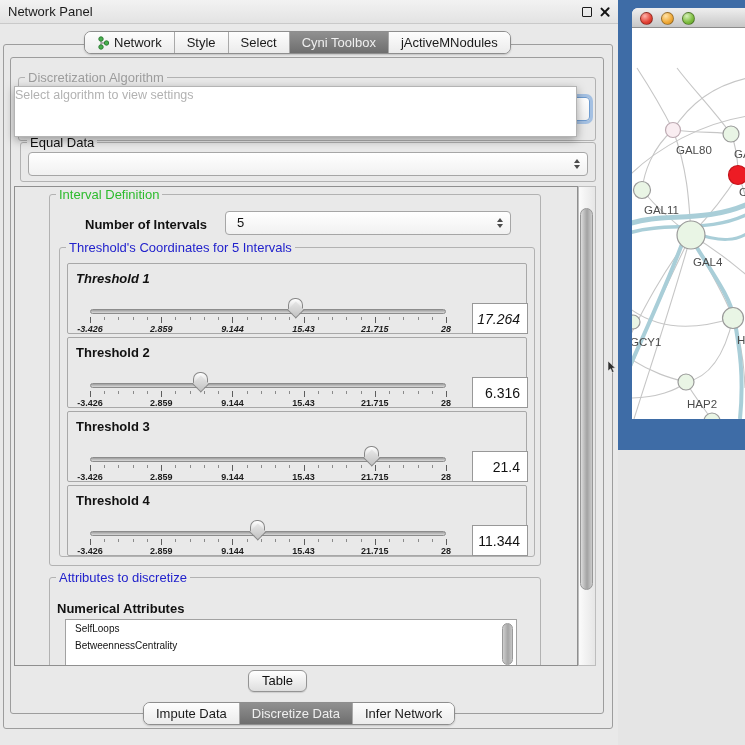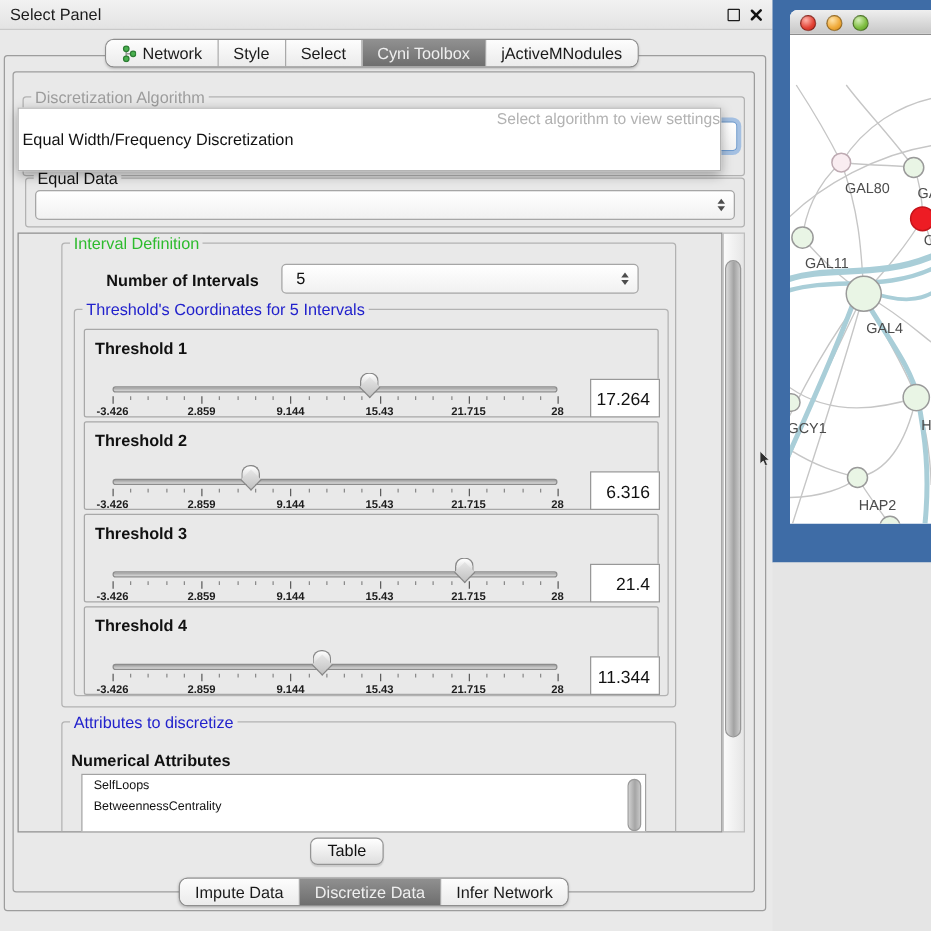--- a/index.html
+++ b/index.html
@@ -37,21 +37,21 @@
   .spin{position:absolute;right:7px;top:50%;transform:translateY(-50%);display:flex;flex-direction:column;gap:2px}
   .spin i{width:0;height:0;border-left:3.5px solid transparent;border-right:3.5px solid transparent;display:block}
   .spin .up{border-bottom:4.5px solid #4c4c4c}
   .spin .dn{border-top:4.5px solid #4c4c4c}
 
   #grp-alg{left:18px;top:77px;width:578px;height:64px}
   #grp-alg .legend{color:#9d9d9d}
   #combo-alg{left:26px;top:97px;width:564px;height:24px}
 
   #popup{left:14px;top:86px;width:563px;height:51px;background:#fff;border:1px solid #b4b4b4;box-shadow:0 3px 9px rgba(0,0,0,.35);z-index:20}
-  .popup-prompt{color:#b2b2b2;text-align:right;font-size:12.5px;height:17px;line-height:17px}
+  .popup-prompt{color:#b2b2b2;text-align:left;font-size:12.5px;height:17px;line-height:17px}
   .popup-item{font-size:13px;height:16px;line-height:16px;padding-left:3px}
   .popup-item.bold{font-weight:bold}
 
   #grp-tdata{left:20px;top:142px;width:576px;height:40px}
   #combo-tdata{left:28px;top:152px;width:560px;height:24px}
 
   
   #viewport{left:14px;top:186px;width:564px;height:480px;border:1px solid #8f8f8f;background:#e9e9e9;overflow:hidden}
   #vscroll{left:578px;top:186px;width:18px;height:480px;background:linear-gradient(90deg,#fbfbfb,#e6e6e6);border:1px solid #bdbdbd}
   #vthumb{left:580px;top:208px;width:13px;height:382px;border:1px solid #979797;border-radius:7px;background:linear-gradient(90deg,#dcdcdc,#a2a2a2 55%,#cccccc)}
@@ -97,21 +97,21 @@
 
   #southeast{left:618px;top:450px;width:127px;height:295px;background:#e5e5e5}
 
   #cursor{left:608px;top:361px;width:10px;height:13px;z-index:30}
 </style>
 </head>
 <body>
 
 <div class="abs" id="ctrl">
   <div class="abs" id="titlebar">
-    <div class="abs" id="title">Select Panel</div>
+    <div class="abs" id="title">Network Panel</div>
     <div class="abs" id="float-ic"></div>
     <div class="abs" id="close-ic"></div>
   </div>
 
   <div class="abs segwrap" id="toptabs">
       <div class="seg">
         <svg class="net-ic" width="12" height="14" viewBox="0 0 12 14">
           <line x1="4" y1="3" x2="4" y2="11" stroke="#9a9a9a" stroke-width="1.3"></line>
           <line x1="4" y1="7" x2="9" y2="7" stroke="#9a9a9a" stroke-width="1.3"></line>
           <circle cx="4" cy="3" r="2.2" fill="#49b04f" stroke="#2e7d34"></circle>
@@ -148,41 +148,40 @@
   <div class="abs combo" id="combo-tdata">
     <span class="spin">
         <i class="up"></i>
         <i class="dn"></i>
       </span>
   </div>
 
   <div class="abs" id="popup">
     <div class="popup-prompt">Select algorithm to view settings</div>
     <div id="popup-items">
-        <div class="popup-item">Equal Width/Frequency Discretization</div>
       </div>
   </div>
 
   <div class="abs" id="viewport">
     <div class="abs group" id="grp-interval">
       <span class="legend">Interval Definition</span>
     </div>
     <div class="abs" id="noi-label">Number of Intervals</div>
     <div class="abs combo" id="combo-noi">
       <span>5</span>
       <span class="spin">
           <i class="up"></i>
           <i class="dn"></i>
         </span>
     </div>
     <div class="abs group" id="grp-thr">
       <span class="legend">Threshold's Coordinates for 5 Intervals</span>
     </div>
     <div id="thresholds">
-        <div class="tbox" style="top: 76px;">
+        <div class="tbox" style="top: 76px; font-style: italic;">
           <div class="tlabel">Threshold 1</div>
           <div class="track"></div>
           <div class="thumb" style="left: 219.912px;"></div>
           <div class="tick major" style="left: 22px;"></div>
           <div class="ticklabel" style="left: 22px;">-3.426</div>
           <div class="tick minor" style="left: 36.24px;"></div>
           <div class="tick minor" style="left: 50.48px;"></div>
           <div class="tick minor" style="left: 64.72px;"></div>
           <div class="tick minor" style="left: 78.96px;"></div>
           <div class="tick major" style="left: 93.2px;"></div>

